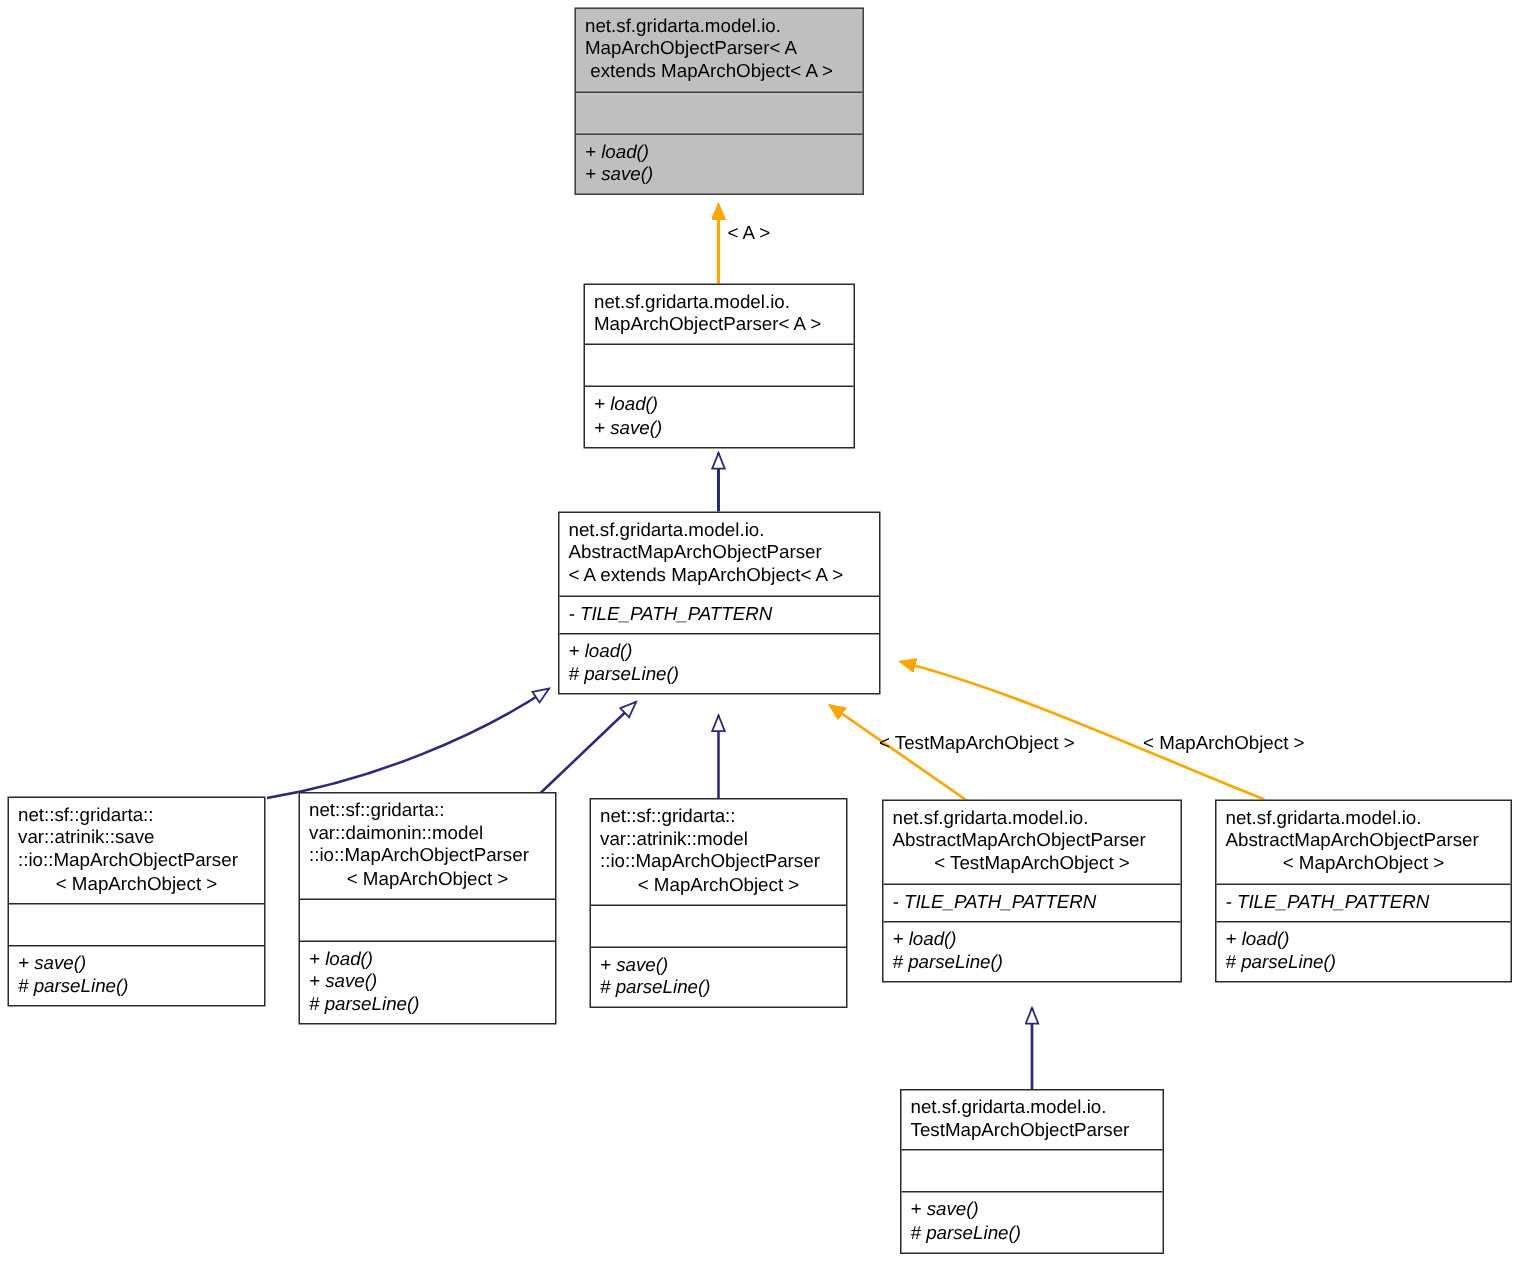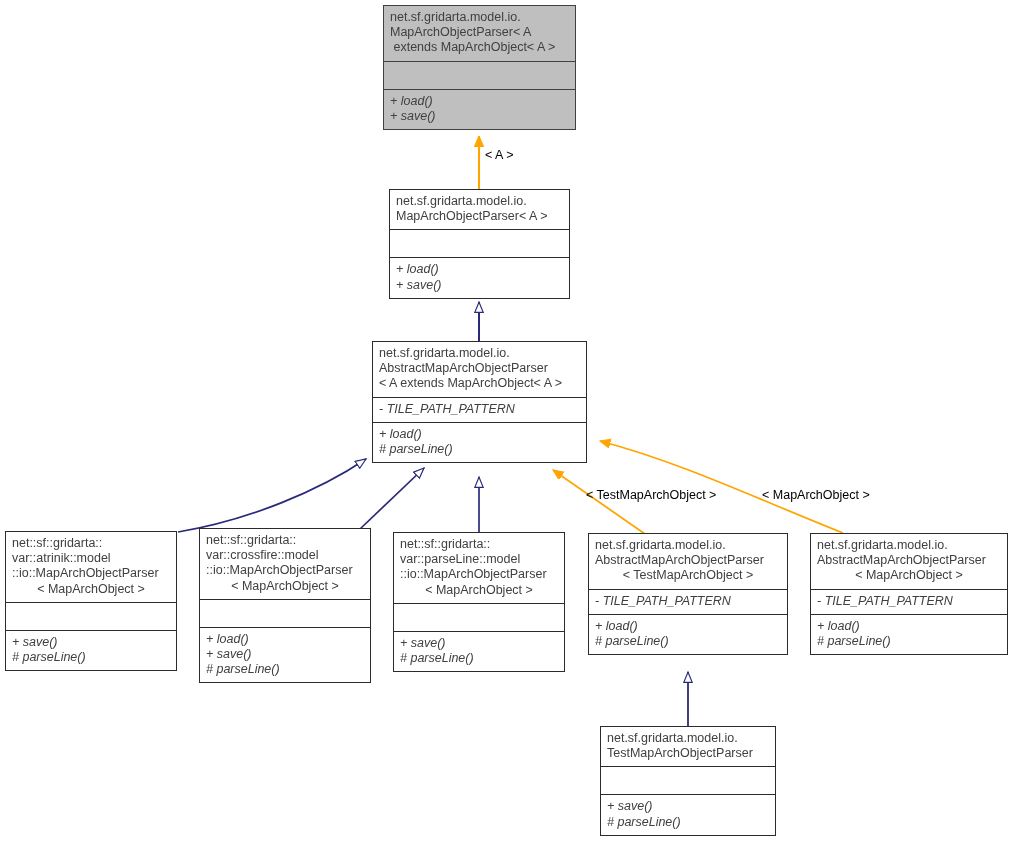--- a/index.html
+++ b/index.html
@@ -28,21 +28,21 @@
   }
 
   
   .node {
     position: absolute;
     box-sizing: border-box;
     border: 1px solid #2b2b2b;
     background: #ffffff;
     font-size: 12.5px;
     line-height: 15.2px;
-    color: #404040;
+    color: #000000;
     z-index: 2;
   }
   .node .compartment {
     box-sizing: border-box;
     padding: 4px 6px 5px 6px;
   }
   .node .compartment + .compartment {
     border-top: 1px solid #2b2b2b;
     font-style: italic;
   }
@@ -175,66 +175,66 @@
     </div>
     <div class="compartment ops">
       <span class="row">+ load()</span>
       <span class="row"># parseLine()</span>
     </div>
   </div>
 
   <div class="node" style="left:5px; top:531px; width:172px;">
     <div class="compartment name">
       <span class="ln">net::sf::gridarta::</span>
+      <span class="ln">var::atrinik::save</span>
+      <span class="ln">::io::MapArchObjectParser</span>
+      <span class="ln center">&lt; MapArchObject &gt;</span>
+    </div>
+    <div class="compartment attrs">
+      <span class="row empty"></span>
+    </div>
+    <div class="compartment ops">
+      <span class="row">+ save()</span>
+      <span class="row"># parseLine()</span>
+    </div>
+  </div>
+
+  <div class="node" style="left:199px; top:528px; width:172px;">
+    <div class="compartment name">
+      <span class="ln">net::sf::gridarta::</span>
+      <span class="ln">var::daimonin::model</span>
+      <span class="ln">::io::MapArchObjectParser</span>
+      <span class="ln center">&lt; MapArchObject &gt;</span>
+    </div>
+    <div class="compartment attrs">
+      <span class="row empty"></span>
+    </div>
+    <div class="compartment ops">
+      <span class="row">+ load()</span>
+      <span class="row">+ save()</span>
+      <span class="row"># parseLine()</span>
+    </div>
+  </div>
+
+  <div class="node" style="left:393px; top:532px; width:172px;">
+    <div class="compartment name">
+      <span class="ln">net::sf::gridarta::</span>
       <span class="ln">var::atrinik::model</span>
       <span class="ln">::io::MapArchObjectParser</span>
       <span class="ln center">&lt; MapArchObject &gt;</span>
     </div>
     <div class="compartment attrs">
       <span class="row empty"></span>
     </div>
     <div class="compartment ops">
       <span class="row">+ save()</span>
       <span class="row"># parseLine()</span>
     </div>
   </div>
 
-  <div class="node" style="left:199px; top:528px; width:172px;">
-    <div class="compartment name">
-      <span class="ln">net::sf::gridarta::</span>
-      <span class="ln">var::crossfire::model</span>
-      <span class="ln">::io::MapArchObjectParser</span>
-      <span class="ln center">&lt; MapArchObject &gt;</span>
-    </div>
-    <div class="compartment attrs">
-      <span class="row empty"></span>
-    </div>
-    <div class="compartment ops">
-      <span class="row">+ load()</span>
-      <span class="row">+ save()</span>
-      <span class="row"># parseLine()</span>
-    </div>
-  </div>
-
-  <div class="node" style="left:393px; top:532px; width:172px;">
-    <div class="compartment name">
-      <span class="ln">net::sf::gridarta::</span>
-      <span class="ln">var::parseLine::model</span>
-      <span class="ln">::io::MapArchObjectParser</span>
-      <span class="ln center">&lt; MapArchObject &gt;</span>
-    </div>
-    <div class="compartment attrs">
-      <span class="row empty"></span>
-    </div>
-    <div class="compartment ops">
-      <span class="row">+ save()</span>
-      <span class="row"># parseLine()</span>
-    </div>
-  </div>
-
   <div class="node" style="left:588px; top:533px; width:200px;">
     <div class="compartment name">
       <span class="ln">net.sf.gridarta.model.io.</span>
       <span class="ln">AbstractMapArchObjectParser</span>
       <span class="ln center">&lt; TestMapArchObject &gt;</span>
     </div>
     <div class="compartment attrs">
       <span class="row">- TILE_PATH_PATTERN</span>
     </div>
     <div class="compartment ops">

